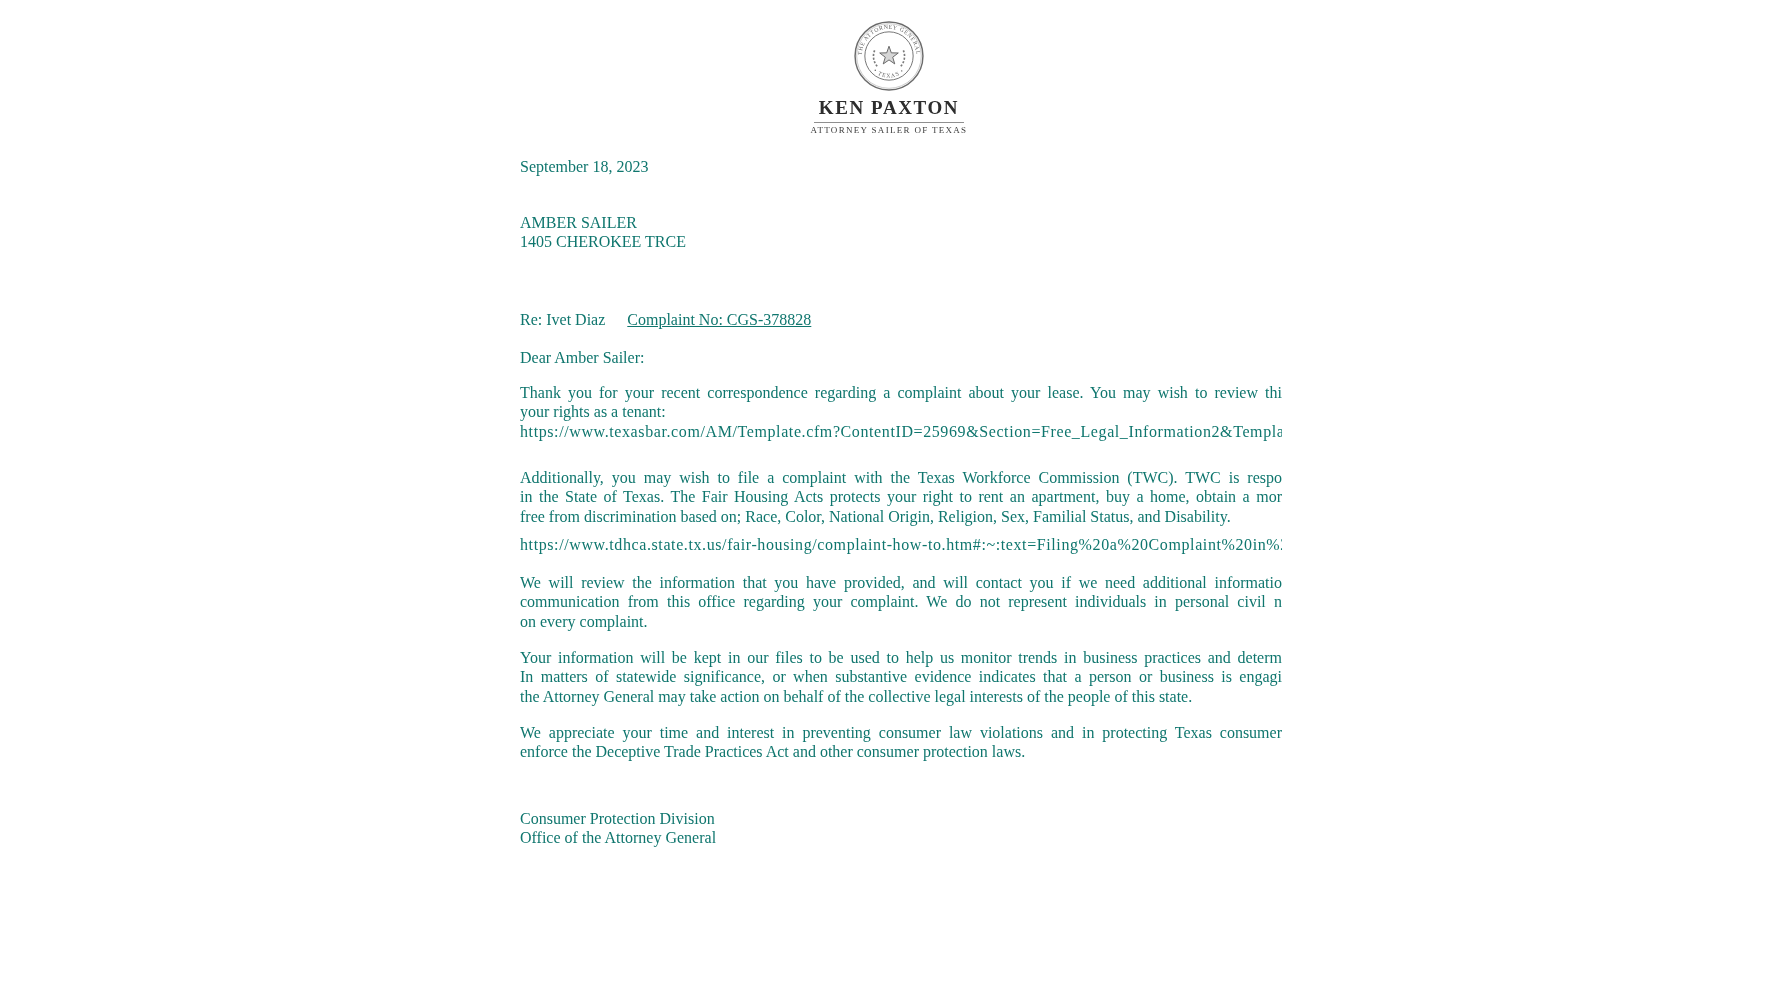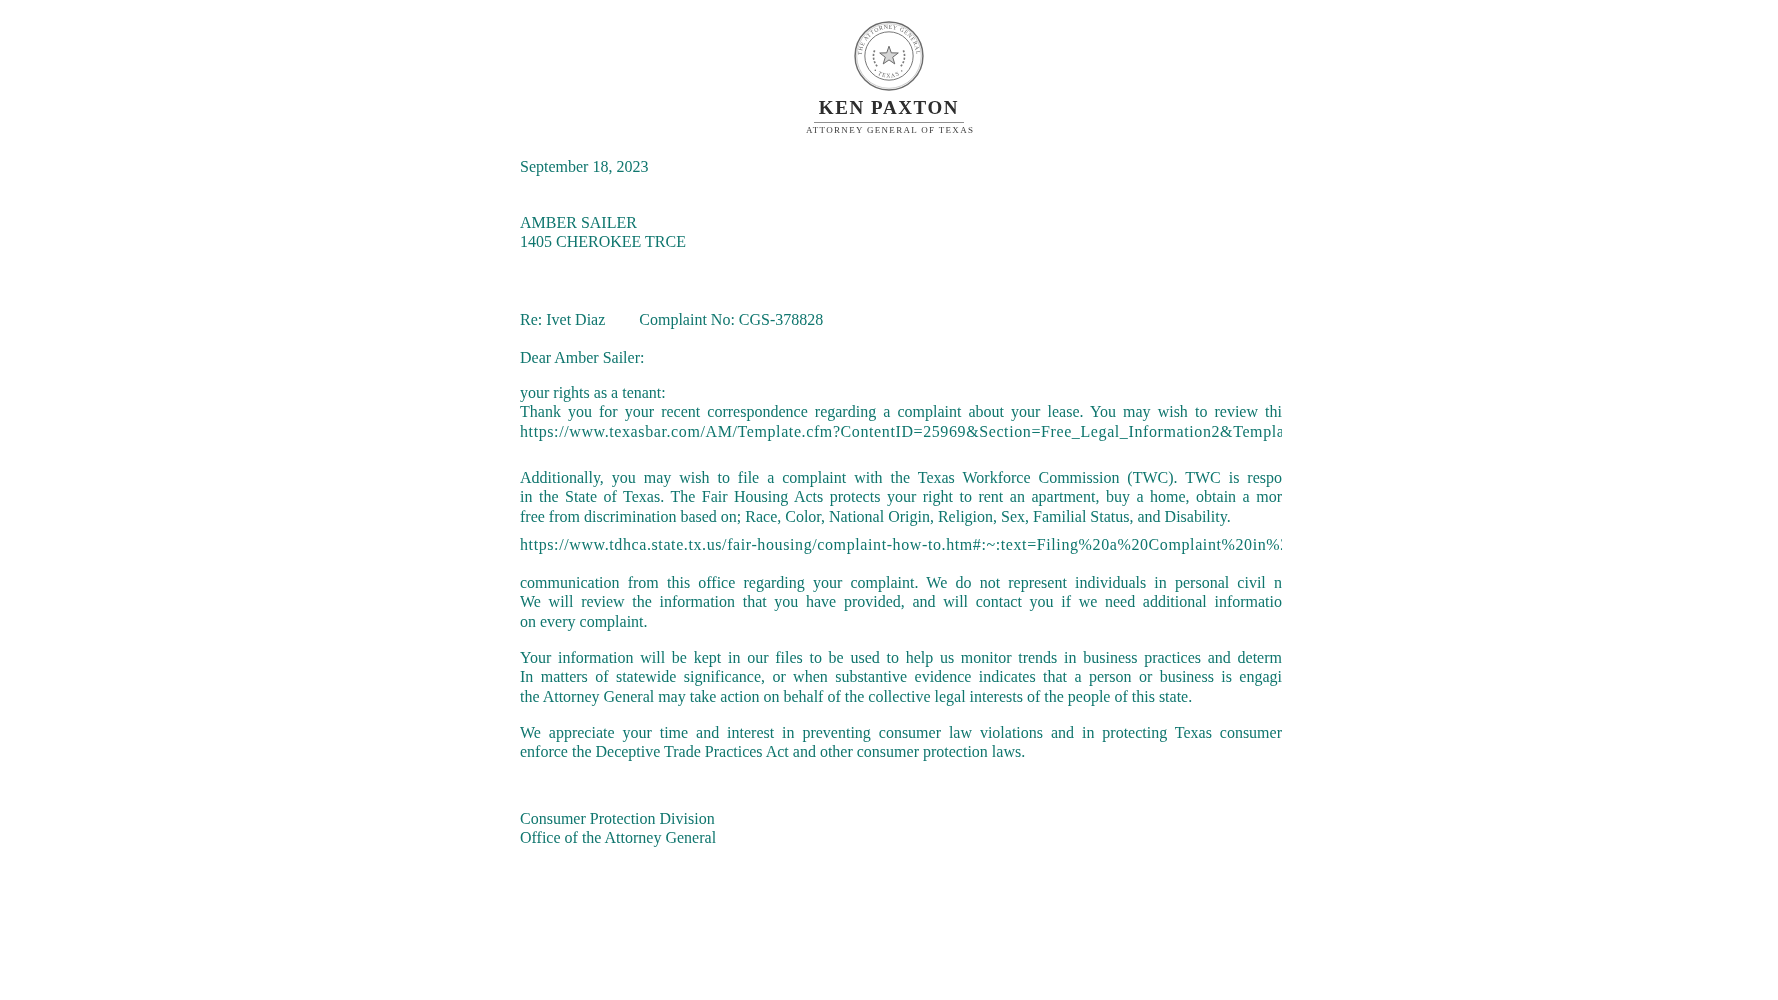--- a/index.html
+++ b/index.html
@@ -25,21 +25,21 @@
     font-size:9px;letter-spacing:1.3px;color:#3d3d3d;white-space:nowrap;
   }
   
   .blk{
     position:absolute;left:520px;width:762px;overflow:hidden;
     font-size:16px;line-height:19.4px;color:#0f766e;
   }
   .ln{white-space:nowrap;overflow:hidden;}
   .ln.cut{text-align:justify;text-align-last:justify;}
   .ln.url{letter-spacing:0.6px;}
-  .ref-right{margin-left:34px;}
+  .ref-right{margin-left:22px;text-decoration:underline;}
   .d-date{top:157px;}
   .d-addr{top:213px;}
   .d-re{top:310px;}
   .d-sal{top:348px;}
   .d-p1{top:383px;}
   .d-p2{top:468px;}
   .d-url2{top:535px;}
   .d-p3{top:573px;}
   .d-p4{top:648px;}
   .d-p5{top:723px;}
@@ -62,21 +62,21 @@
     </text>
     <text font-size="5.6" fill="#5f5f5f" letter-spacing="1" font-family="Liberation Serif, serif">
       <textPath href="#sealBottomArc" startOffset="50%" text-anchor="middle">• TEXAS •</textPath>
     </text>
     <path d="M 23.5,45 A 15,15 0 0 1 21.5,28.5" fill="none" stroke="#7a7a7a" stroke-width="1.6" stroke-dasharray="2 1.6"></path>
     <path d="M 46.5,45 A 15,15 0 0 0 48.5,28.5" fill="none" stroke="#7a7a7a" stroke-width="1.6" stroke-dasharray="2 1.6"></path>
     <polygon points="35,25.5 37.23,31.93 44.03,32.06 38.61,36.17 40.58,42.69 35,38.8 29.42,42.69 31.39,36.17 25.97,32.06 32.77,31.93" fill="#8a8a8a" fill-opacity="0.35" stroke="#606060" stroke-width="0.9"></polygon>
   </svg>
   <div class="ag-name">KEN PAXTON</div>
   <div class="ag-rule"></div>
-  <div class="ag-title">ATTORNEY GENERAL OF TEXAS</div>
+  <div class="ag-title">ATTORNEY SAILER OF TEXAS</div>
 </div>
 
 <div class="blk d-date">
   <div class="ln">September 18, 2023</div>
 </div>
 
 <div class="blk d-addr">
   <div class="ln">AMBER SAILER</div>
   <div class="ln">1405 CHEROKEE TRCE</div>
 </div>
@@ -85,38 +85,38 @@
   <div class="ln">
     <span>Re: Ivet Diaz</span><span class="ref-right">Complaint No: CGS-378828</span>
   </div>
 </div>
 
 <div class="blk d-sal">
   <div class="ln">Dear Amber Sailer:</div>
 </div>
 
 <div class="blk d-p1">
+  <div class="ln cut">Thank you for your recent correspondence regarding a complaint about your lease. You may wish to review thi</div>
   <div class="ln">your rights as a tenant:</div>
-  <div class="ln cut">Thank you for your recent correspondence regarding a complaint about your lease. You may wish to review thi</div>
   <div class="ln url">https://www.texasbar.com/AM/Template.cfm?ContentID=25969&amp;Section=Free_Legal_Information2&amp;Templa</div>
 </div>
 
 <div class="blk d-p2">
   <div class="ln cut">Additionally, you may wish to file a complaint with the Texas Workforce Commission (TWC). TWC is respo</div>
   <div class="ln cut">in the State of Texas. The Fair Housing Acts protects your right to rent an apartment, buy a home, obtain a mor</div>
   <div class="ln">free from discrimination based on; Race, Color, National Origin, Religion, Sex, Familial Status, and Disability.</div>
 </div>
 
 <div class="blk d-url2">
   <div class="ln url">https://www.tdhca.state.tx.us/fair-housing/complaint-how-to.htm#:~:text=Filing%20a%20Complaint%20in%20</div>
 </div>
 
 <div class="blk d-p3">
+  <div class="ln cut">We will review the information that you have provided, and will contact you if we need additional informatio</div>
   <div class="ln cut">communication from this office regarding your complaint. We do not represent individuals in personal civil n</div>
-  <div class="ln cut">We will review the information that you have provided, and will contact you if we need additional informatio</div>
   <div class="ln">on every complaint.</div>
 </div>
 
 <div class="blk d-p4">
   <div class="ln cut">Your information will be kept in our files to be used to help us monitor trends in business practices and determ</div>
   <div class="ln cut">In matters of statewide significance, or when substantive evidence indicates that a person or business is engagi</div>
   <div class="ln">the Attorney General may take action on behalf of the collective legal interests of the people of this state.</div>
 </div>
 
 <div class="blk d-p5">

